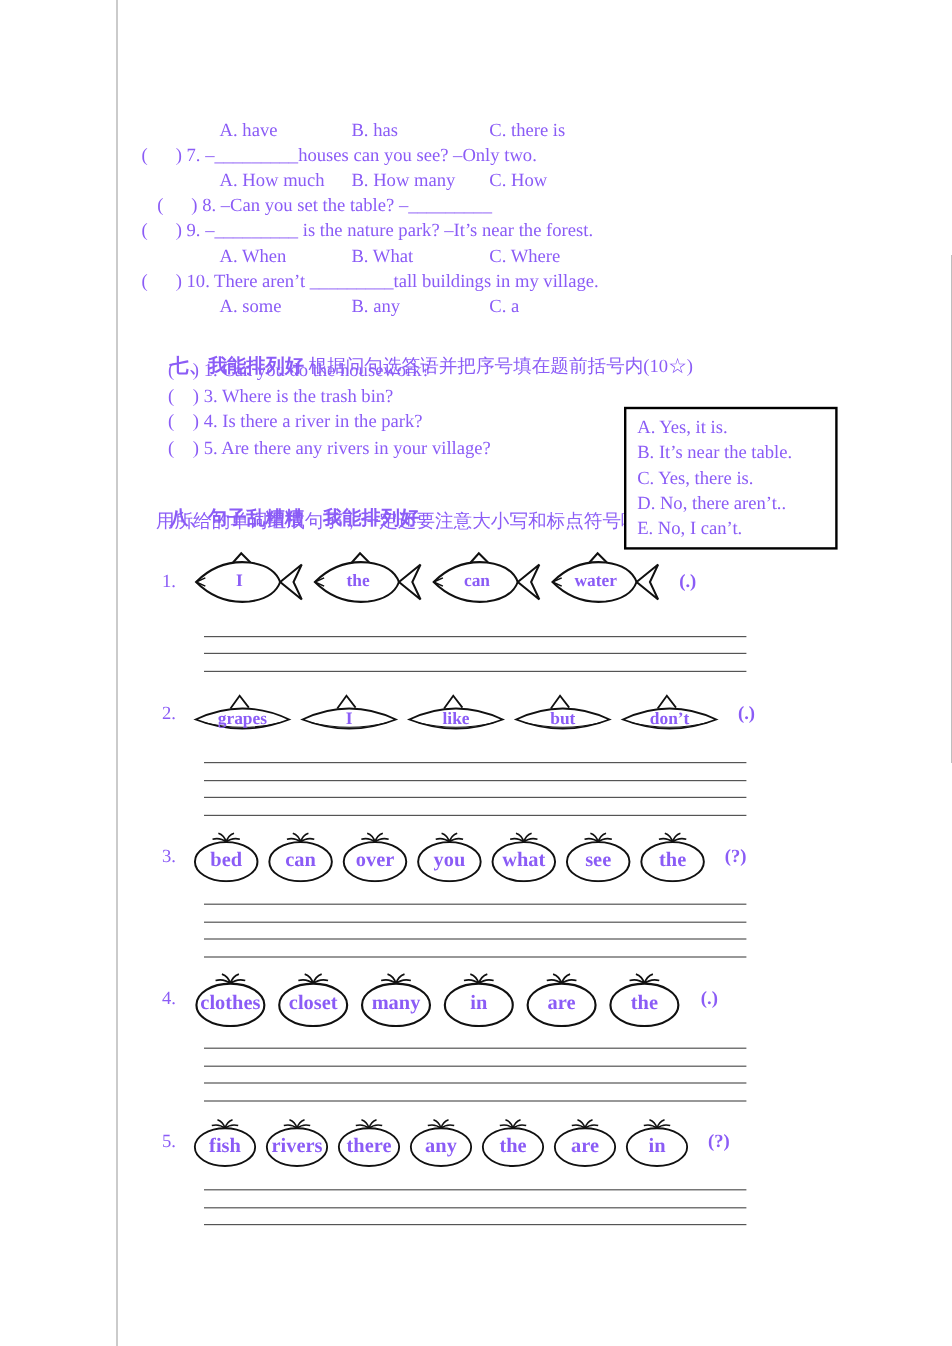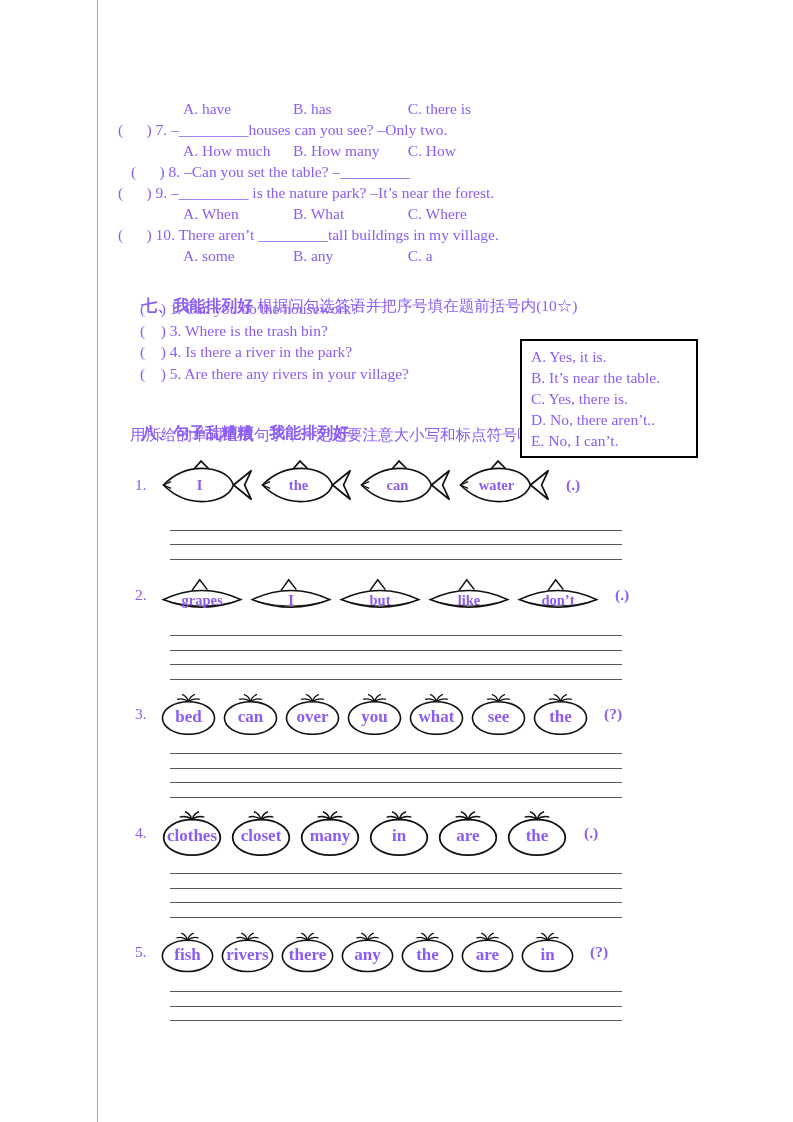--- a/index.html
+++ b/index.html
@@ -181,27 +181,27 @@
         <span class="shape shape-boat">
             <svg class="shape-bg" viewBox="0 0 110 52">
               <use href="#sym-boat"></use>
             </svg>
             <span class="word">I</span>
           </span>
         <span class="shape shape-boat">
             <svg class="shape-bg" viewBox="0 0 110 52">
               <use href="#sym-boat"></use>
             </svg>
+            <span class="word">like</span>
+          </span>
+        <span class="shape shape-boat">
+            <svg class="shape-bg" viewBox="0 0 110 52">
+              <use href="#sym-boat"></use>
+            </svg>
             <span class="word">but</span>
-          </span>
-        <span class="shape shape-boat">
-            <svg class="shape-bg" viewBox="0 0 110 52">
-              <use href="#sym-boat"></use>
-            </svg>
-            <span class="word">like</span>
           </span>
         <span class="shape shape-boat">
             <svg class="shape-bg" viewBox="0 0 110 52">
               <use href="#sym-boat"></use>
             </svg>
             <span class="word">don’t</span>
           </span>
         <span class="punct">(.)</span>
       </div>
       <div class="wlines">

